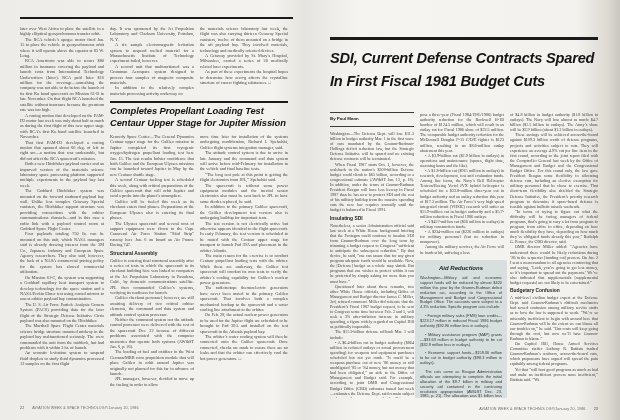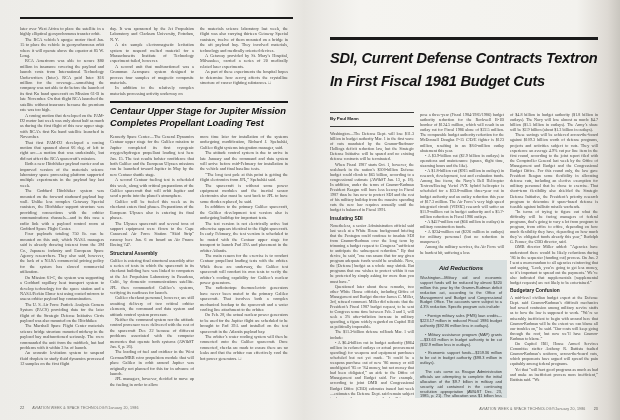--- a/index.html
+++ b/index.html
@@ -91,22 +91,22 @@
 
     <div class="col blk" style="left:200px;top:26px;width:88px;height:73px">
         <p>the materials science laboratory last week, the flight was also carrying thirteen Getaway Special canisters, twelve of them mounted on a bridge in the aft payload bay. They involved materials, technology and medically oriented devices.</p>
         <p>A Getaway provided by St. Mary’s Hospital, Milwaukee, carried a series of 20 medically related laser experiments.</p>
         <p>As part of these experiments the hospital hopes to determine how zero-g affects the crystalline structure of cancer fighting substances. □</p>
       </div>
 
     <div class="rule" style="left:110px;top:101px;width:178px;height:1.6px"></div>
 
     <h2 class="centaur-hl">
+      <div class="hl-line">Completes Propellant Loading Test</div>
       <div class="hl-line">Centaur Upper Stage for Jupiter Mission</div>
-      <div class="hl-line">Completes Propellant Loading Test</div>
     </h2>
 
     <div class="col" style="left:110px;top:134px;width:84px;height:264px">
       <div class="blk">
           <p>Kennedy Space Center—The General Dynamics Centaur upper stage for the Galileo mission to Jupiter completed its first cryogenic oxygen/hydrogen propellant loading test here Jan. 15. The test results bolster confidence that both Galileo and the European Ulysses missions can be launched toward Jupiter in May by the new Centaur shuttle stage.</p>
           <p>A second Centaur fueling test is scheduled this week, along with critical preparations of the Galileo spacecraft that will orbit Jupiter and send a probe into the planet’s atmosphere.</p>
           <p>Galileo will be fueled this week as its checkout enters final phases. Preparations of the European Ulysses also is entering its final phases.</p>
           <p>The Ulysses spacecraft and several tons of support equipment were flown to the Cape Canaveral Air Force Station “Skid Strip” runway here Jan. 6 on board an Air France Boeing 747.</p>
         </div>
       <h3 class="subhead">Structural Assembly</h3>
@@ -135,21 +135,21 @@
     <div class="footer" style="left:20px;top:406px;width:280px">
       <span class="pgnum">22</span>
       <span>AVIATION WEEK &amp; SPACE TECHNOLOGY/January 20, 1986</span>
     </div>
   </section>
 
   <section class="pr">
     <div class="rule" style="left:330px;top:37px;width:268px;height:3px"></div>
 
     <h1 class="sdi-hl">
-      <div class="hl-line">SDI, Current Defense Contracts Textron</div>
+      <div class="hl-line">SDI, Current Defense Contracts Spared</div>
       <div class="hl-line">In First Fiscal 1981 Budget Cuts</div>
     </h1>
 
     <div class="rule thin" style="left:330px;top:112px;width:84px"></div>
     <div class="byline">By Paul Mann</div>
     <div class="rule thin" style="left:330px;top:126px;width:84px"></div>
 
     <div class="col" style="left:330px;top:131px;width:84px;height:267px">
       <div class="blk">
           <p>Washington—The Defense Dept. will lose $11.3 billion in budget authority Mar. 1 in the first wave of cuts mandated by the Gramm-Rudman-Hollings deficit reduction law, but the Strategic Defense Initiative will be spared and no existing defense contracts will be terminated.</p>

